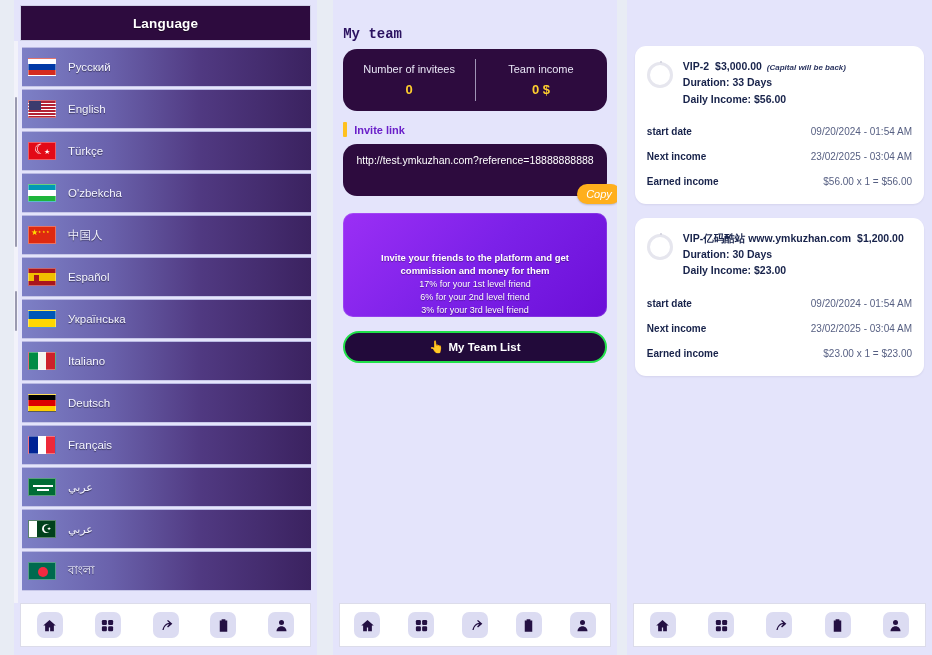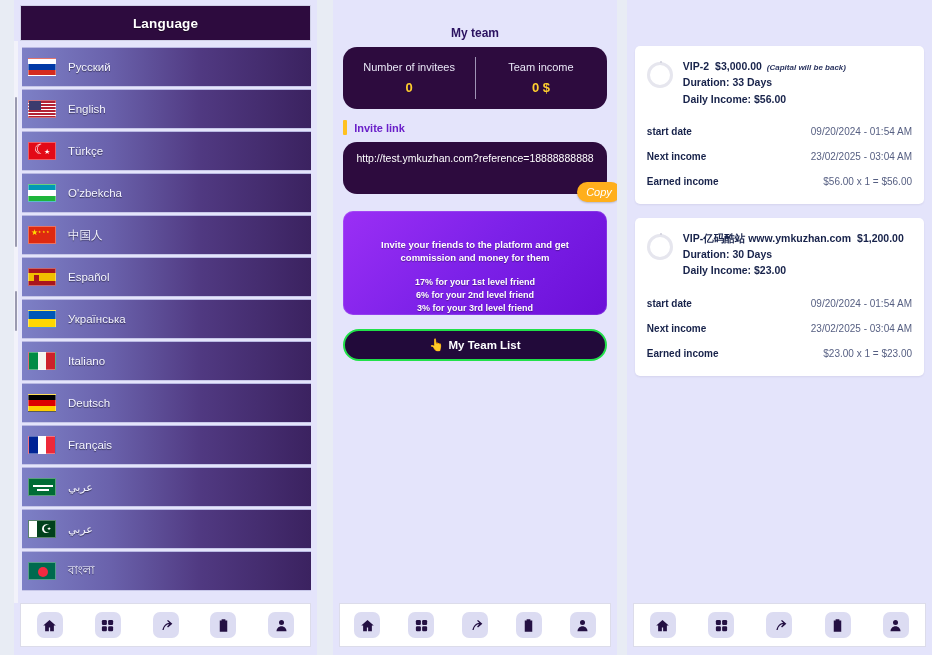--- a/index.html
+++ b/index.html
@@ -98,21 +98,21 @@
     flex: 0 0 auto;
   }
   .nav-item {
     width: 26px; height: 26px; border-radius: 7px; background: #dcdcf2;
     display: flex; align-items: center; justify-content: center; cursor: pointer;
   }
   .nav-item svg { width: 15px; height: 15px; fill: #241043; }
 
   
   .team-body { padding: 0 10px; }
-  .team-title { text-align: center; color: #2b1260; font-size: 12px; font-weight: bold; margin: 26px 0 7px; }
+  .team-title { text-align: left; color: #2b1260; font-size: 14px; font-weight: bold; margin: 26px 0 7px; font-family: Liberation Mono, monospace; }
   .team-card {
     background: #2d0b3e; border-radius: 14px; height: 62px;
     display: flex; align-items: center; position: relative;
   }
   .team-half { flex: 1; text-align: center; }
   .team-half .lbl { color: #e9e7f6; font-size: 11px; display: block; margin-bottom: 5px; }
   .team-half .val { color: #ffcf2e; font-size: 13px; font-weight: bold; }
   .team-div { position: absolute; left: 50%; top: 10px; bottom: 10px; width: 1px; background: #9f94b5; }
 
   .invite-row { display: flex; align-items: center; margin: 11px 0 7px; }
@@ -134,36 +134,36 @@
   }
 
   .promo-card {
     margin-top: 17px; height: 104px; border-radius: 10px;
     background: linear-gradient(135deg,#9b2ff5 0%, #7c21e8 50%, #6c0fd8 100%);
     display: flex; flex-direction: column; align-items: center; justify-content: flex-end;
     color: #ffffff; text-align: center; padding: 0 14px;
     box-shadow: inset 0 0 0 1px rgba(255,255,255,.12);
   }
   .promo-head { font-size: 9.5px; font-weight: bold; line-height: 1.35; text-shadow: 0 1px 1px rgba(0,0,0,.35); }
-  .promo-lines { margin-top: 11px; font-size: 9px; font-weight: bold; line-height: 1.45; text-shadow: 0 1px 1px rgba(0,0,0,.35); }
+  .promo-lines { font-size: 9px; font-weight: normal; line-height: 1.45; text-shadow: 0 1px 1px rgba(0,0,0,.35); }
 
   .team-list-btn {
     margin-top: 14px; height: 32px; border-radius: 16px;
     background: #220a3a; border: 2px solid #21e04a;
     display: flex; align-items: center; justify-content: center; gap: 4px;
     cursor: pointer;
   }
   .team-list-btn .lbl { color: #ffffff; font-size: 11.5px; font-weight: bold; }
   .hand-icon { font-size: 12px; }
 
   
   .earn-body { padding: 0 8px; }
   .earn-spacer { height: 46px; }
   .earn-card {
-    background: #ffffff; border-radius: 5px; padding: 12px 12px 10px 12px;
+    background: #ffffff; border-radius: 11px; padding: 12px 12px 10px 12px;
     margin-bottom: 14px;
     box-shadow: 0 1px 2px rgba(40,30,80,.08);
   }
   .earn-top { display: flex; align-items: flex-start; gap: 10px; }
   .ring {
     width: 26px; height: 26px; border-radius: 50%;
     border: 3px solid #e6e6ee; margin-top: 4px; flex: 0 0 auto; position: relative;
   }
   .ring::after { content:""; position:absolute; left:10px; top:-4px; width:2px; height:2px; border-radius:50%; background:#cfcfdd; }
   .earn-info { flex: 1; }

